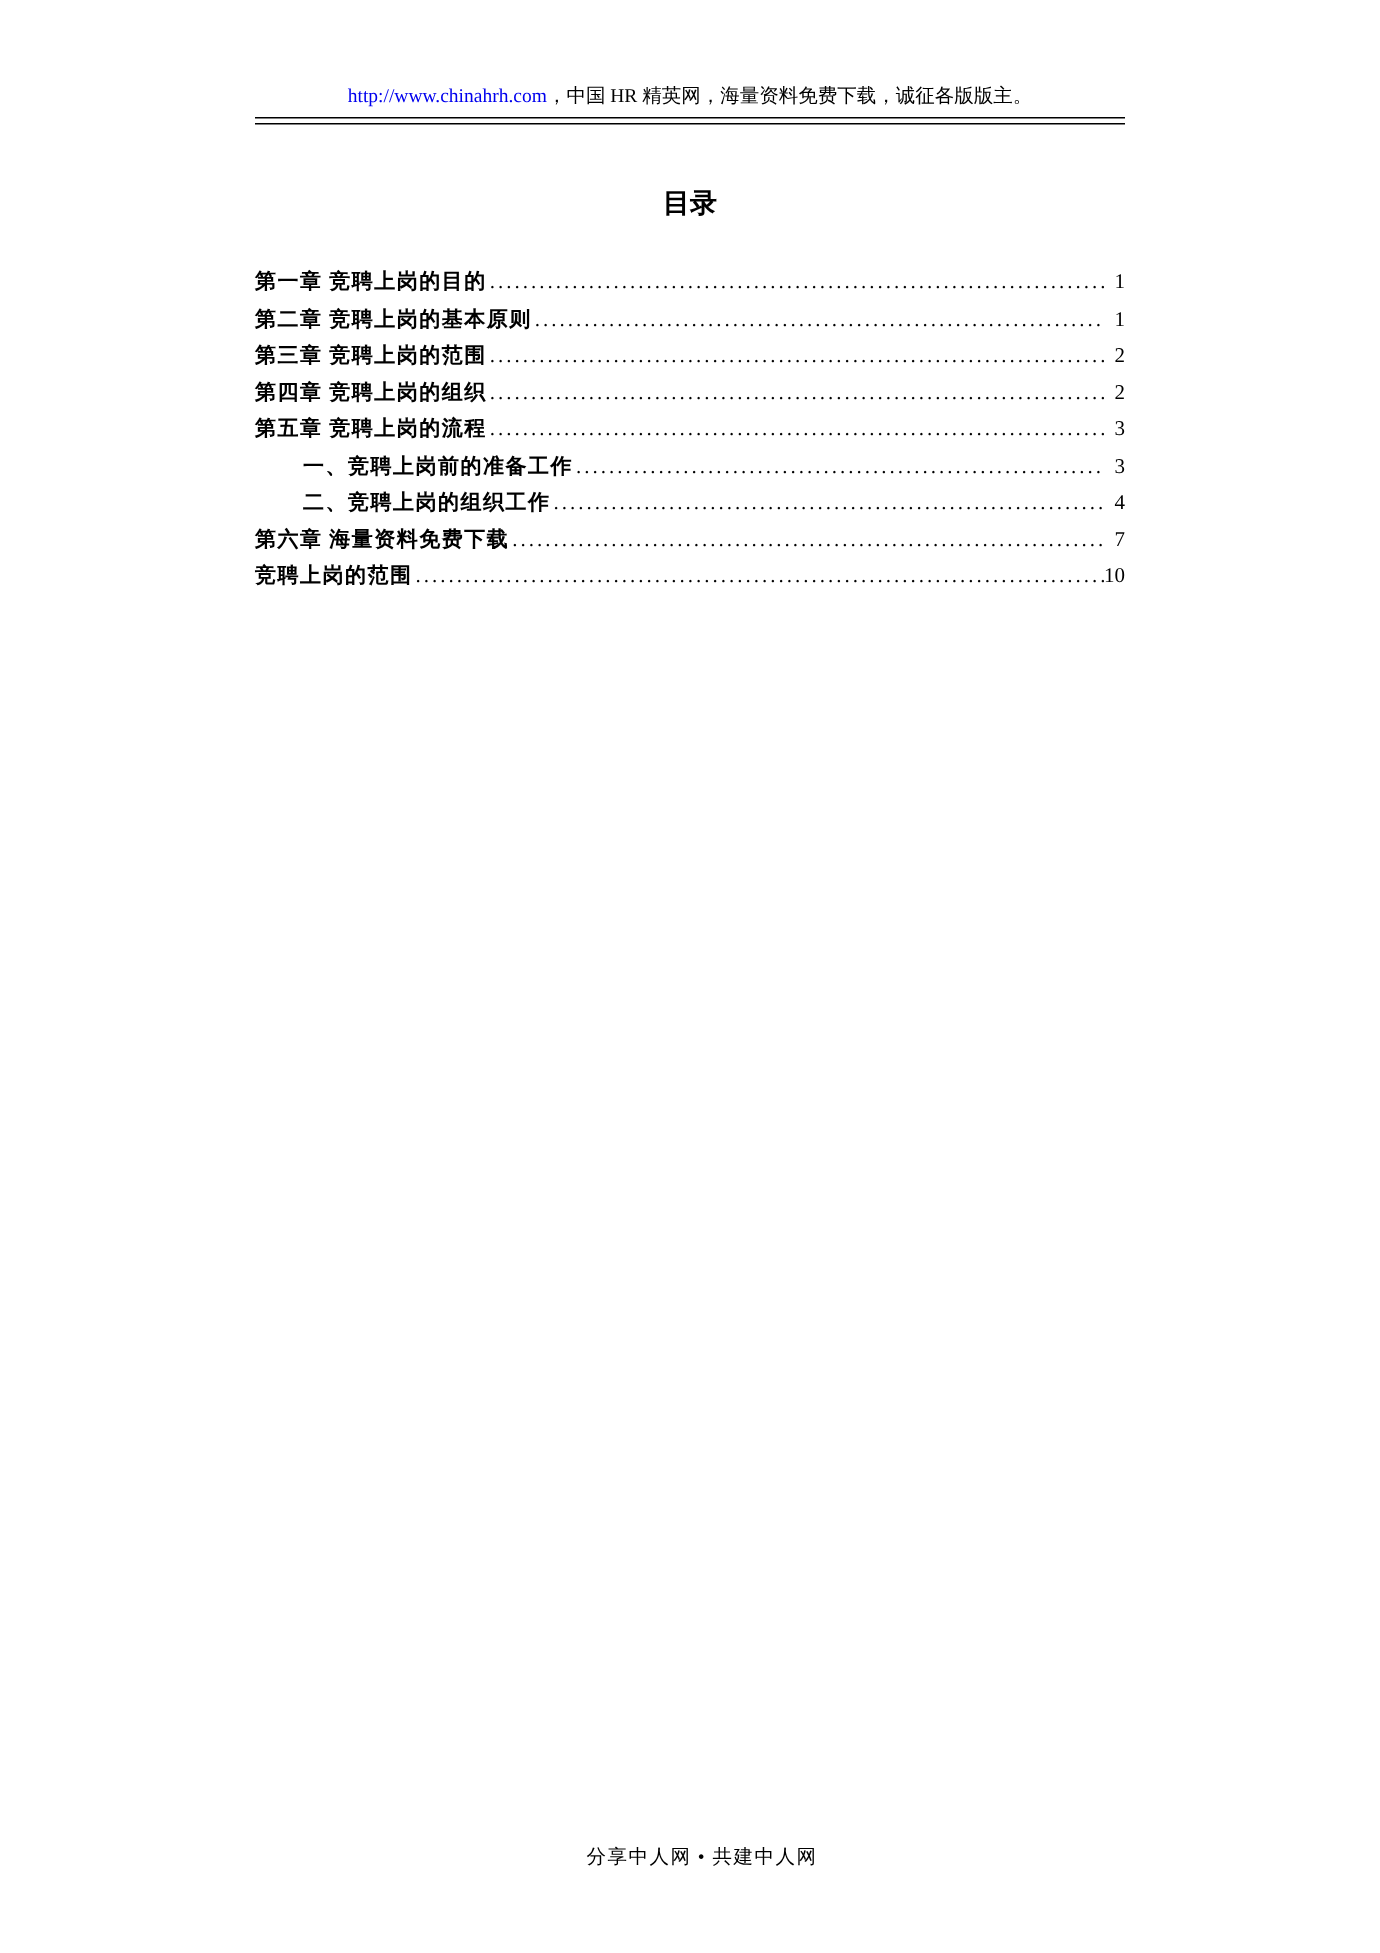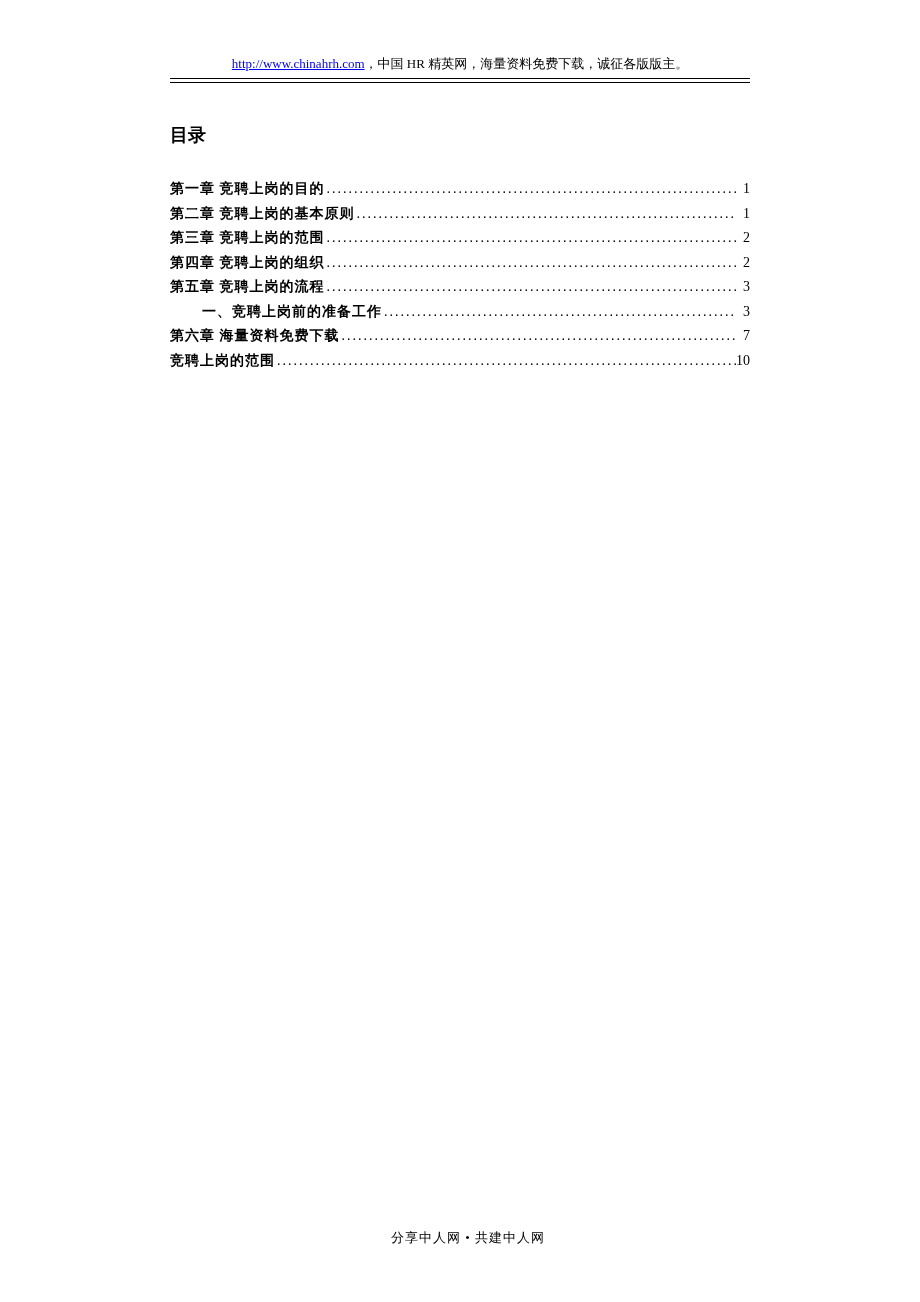--- a/index.html
+++ b/index.html
@@ -23,27 +23,27 @@
     .header {
       text-align: center;
       font-size: 13px;
       color: #000;
       padding-bottom: 5px;
       border-bottom: 1.5px solid #000;
       margin-bottom: 3px;
     }
     .header-link {
       color: #0000ee;
-      text-decoration: underline;
     }
     .header-divider {
       border-bottom: 0.5px solid #000;
       margin-bottom: 40px;
     }
     .doc-title {
+      text-align: center;
       font-size: 18px;
       font-weight: bold;
       font-family: "SimHei", "黑体", sans-serif;
       margin-bottom: 30px;
     }
     .toc-container {
       font-size: 14px;
       line-height: 1.75;
     }
     .toc-entry {
@@ -116,20 +116,25 @@
     <div class="toc-entry">
       <span class="toc-label">第五章 竞聘上岗的流程</span>
       <span class="toc-dots"></span>
       <span class="toc-page">3</span>
     </div>
     <div class="toc-entry indent">
       <span class="toc-label">一、竞聘上岗前的准备工作</span>
       <span class="toc-dots"></span>
       <span class="toc-page">3</span>
     </div>
+    <div class="toc-entry indent">
+      <span class="toc-label">二、竞聘上岗的组织工作</span>
+      <span class="toc-dots"></span>
+      <span class="toc-page">4</span>
+    </div>
     <div class="toc-entry">
       <span class="toc-label">第六章 海量资料免费下载</span>
       <span class="toc-dots"></span>
       <span class="toc-page">7</span>
     </div>
     <div class="toc-entry">
       <span class="toc-label">竞聘上岗的范围</span>
       <span class="toc-dots"></span>
       <span class="toc-page">10</span>
     </div>

